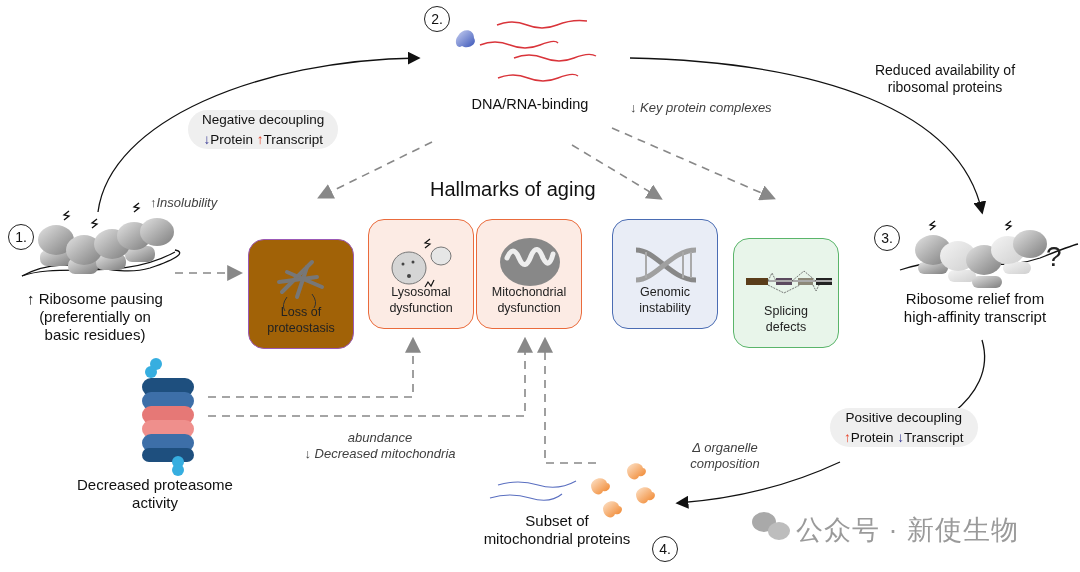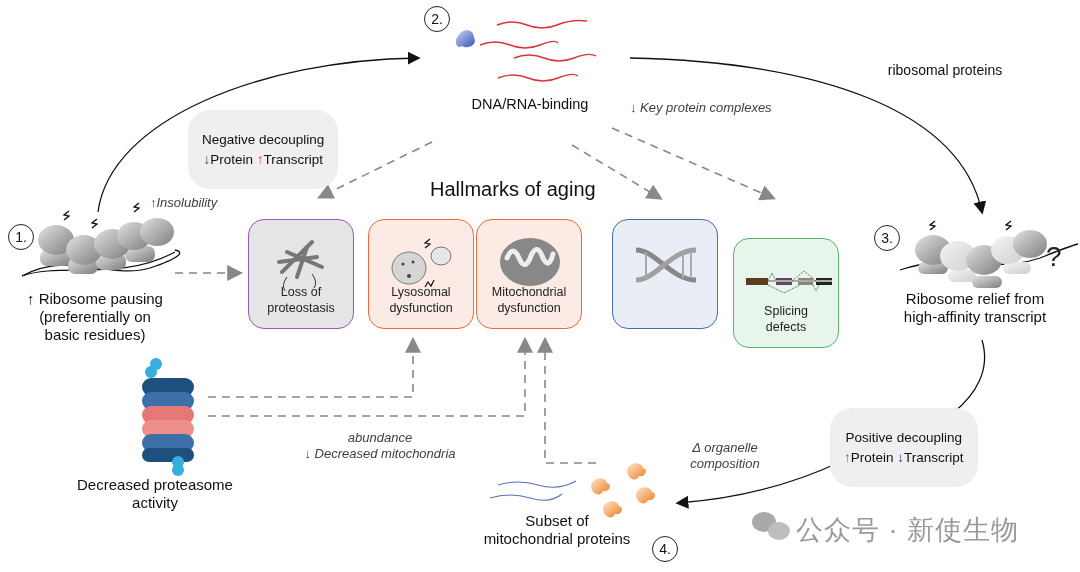--- a/index.html
+++ b/index.html
@@ -5,21 +5,21 @@
   html, body { margin:0; padding:0; background:#ffffff; }
   body { width:1080px; height:572px; position:relative; overflow:hidden;
          font-family:"Liberation Sans", sans-serif; color:#111; }
   #canvas { position:absolute; left:0; top:0; width:1080px; height:572px; }
   .txt { position:absolute; text-align:center; line-height:1.2; }
   .black { color:#111; font-size:15px; }
   .gray  { color:#404040; font-size:13px;font-style:italic; }
   .num { position:absolute; width:24px; height:24px; border:1.3px solid #222; border-radius:50%;
          font-size:14px; line-height:24px; text-align:center; background:#fff; }
   .pill { position:absolute; background:#efefef; border-radius:22px; font-size:13.5px;
-          text-align:center; line-height:1.45; padding:20px 14px; }
+          text-align:center; line-height:1.45; padding:0 14px; }
   .hall-title { position:absolute; left:430px; top:178px; font-size:20px; color:#111; }
   .hbox { position:absolute; top:219px; width:106px; height:110px; border-radius:16px;
           border:1.6px solid; box-sizing:border-box; }
   .hbox .lbl { position:absolute; left:0; right:0; bottom:12px; font-size:12.5px; text-align:center; line-height:1.3; color:#222; }
   .hbox svg { position:absolute; left:18px; top:12px; }
   .up-red { color:#e8442a; font-weight:bold; }
   .down-blue { color:#2c2f8f; font-weight:bold; }
   .watermark { position:absolute; left:752px; top:512px; font-size:27px; color:#9a9a9a; letter-spacing:1px; }
 </style>
 </head>
@@ -151,34 +151,35 @@
   <div>(preferentially on</div>
   <div>basic residues)</div>
 </div>
 
 <div class="txt black" style="left:430px;top:96px;width:200px;font-size:14.5px;">
   <div>DNA/RNA-binding</div>
 </div>
 <div class="txt gray" style="left:630px;top:100px;">↓  Key protein complexes</div>
 
 <div class="txt black" style="left:850px;top:62px;width:190px;font-size:14px;">
+  <div>Reduced availability of</div>
   <div>ribosomal proteins</div>
 </div>
 
 <div class="pill" style="left:188px;top:110px;">
   <div>Negative decoupling</div>
   <div>
     <span class="down-blue">↓</span><span>Protein</span>
     <span class="up-red">↑</span><span>Transcript</span>
   </div>
 </div>
 
 <div class="hall-title">Hallmarks of aging</div>
 
-<div class="hbox" style="left:248px;border-color:#9b59b6;background:#e5e5e5;">
+<div class="hbox" style="left:248px;border-color:#9b59b6;background:#a16207;margin-top:20px;">
   <svg width="70" height="60" viewBox="0 0 70 60">
     <g stroke="#777" stroke-width="4" fill="none" stroke-linecap="round">
       <path d="M15,40 L45,10"></path>
         <path d="M20,20 L55,35"></path>
         <path d="M30,45 L40,15"></path>
         <path d="M12,30 L50,25"></path>
     </g>
     <path d="M20,45 q-6,8 -2,14 M45,42 q6,8 2,14" stroke="#333" fill="none" stroke-width="1"></path>
   </svg>
   <div class="lbl">
@@ -217,20 +218,24 @@
 <div class="hbox" style="left:612px;border-color:#4a6cb3;background:#e9edf6;">
   <svg width="70" height="60" viewBox="0 0 70 60">
     <path d="M5,18 C25,18 40,48 65,48" fill="none" stroke="#888" stroke-width="5"></path>
     <path d="M5,48 C25,48 40,18 65,18" fill="none" stroke="#a0a0a0" stroke-width="5"></path>
     <g stroke="#aaa" stroke-width="2">
         <path d="M15,20 V46"></path>
         <path d="M52,20 V46"></path>
         <path d="M60,20 V46"></path>
       </g>
   </svg>
+  <div class="lbl">
+      <div>Genomic</div>
+      <div>instability</div>
+    </div>
 </div>
 
 <div class="hbox" style="left:733px;border-color:#5ab56a;background:#e8f5ea;margin-top:19px;">
   <svg width="90" height="60" viewBox="0 0 90 60" style="left:8px;">
     <rect x="4" y="27" width="22" height="7" fill="#5a3d1a"></rect>
     <rect x="34" y="27" width="16" height="7" fill="#5b4a5e"></rect>
     <rect x="56" y="27" width="15" height="7" fill="#8c8878"></rect>
     <rect x="74" y="27" width="16" height="7" fill="#222"></rect>
     <path d="M26,30 H90" stroke="#aaa" stroke-width="2"></path>
     <path d="M26,30 L30,22 34,30 M50,30 L62,20 74,30 M26,34 L42,42 58,34 M71,34 L74,40 77,34" fill="none" stroke="#555" stroke-width="0.8" stroke-dasharray="2,1"></path>

